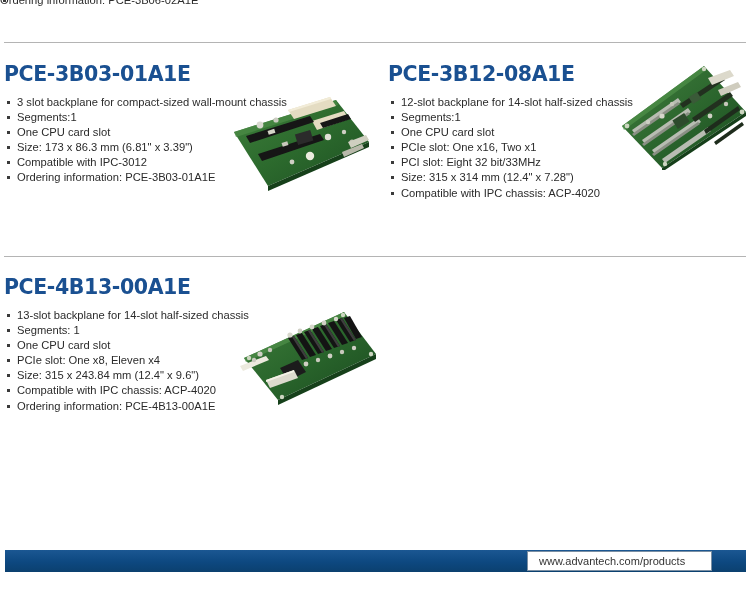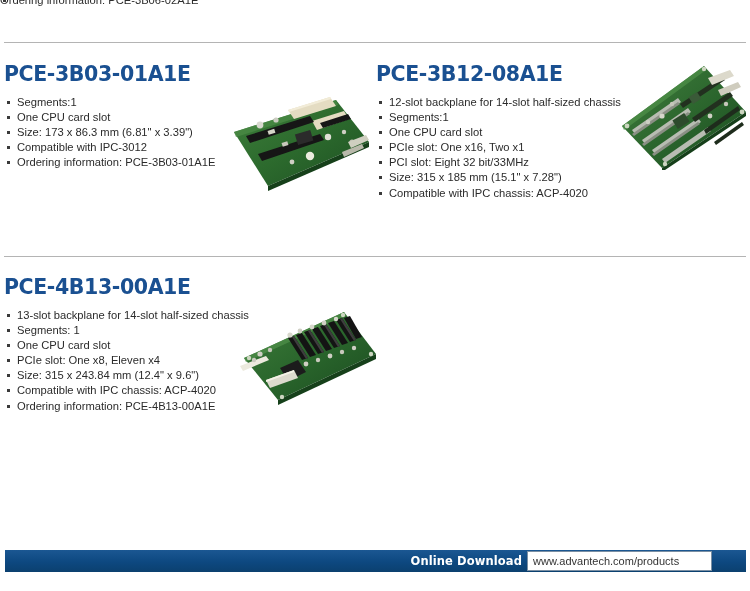--- a/index.html
+++ b/index.html
@@ -47,21 +47,21 @@
     background: #b4b4b4;
   }
   .divider.d1 { top: 42px; }
   .divider.d2 { top: 256px; }
 
   
   .product {
     position: absolute;
   }
   .product.p1 { left: 4px;   top: 62px;  width: 372px; }
-  .product.p2 { left: 376px; top: 62px;  width: 362px; }
+  .product.p2 { left: 388px; top: 62px;  width: 362px; }
   .product.p3 { left: 4px;   top: 275px; width: 372px; }
 
   .prod-title {
     font-family: "DejaVu Sans", "Liberation Sans", sans-serif;
     font-weight: bold;
     font-size: 20.5px;
     letter-spacing: -0.4px;
     color: #1a5091;
     margin: 0 0 9px 0;
     white-space: nowrap;
@@ -137,56 +137,57 @@
     color: #ffffff;
     font-size: 11.5px;
     font-weight: bold;
     font-family: "DejaVu Sans", "Liberation Sans", sans-serif;
     letter-spacing: 0.1px;
     white-space: nowrap;
   }
   .footer-label-wrap {
     position: absolute;
     left: 430px;
-    top: 550px;
+    top: 535px;
     width: 92px;
     height: 22px;
     text-decoration: underline;
   }
   .footer-input {
     position: absolute;
     left: 527px;
     top: 551px;
     width: 185px;
     height: 20px;
     background: #ffffff;
     border: 1px solid #7b8fa3;
     color: #333333;
     font-size: 11px;
     font-family: "Liberation Sans", "DejaVu Sans", sans-serif;
     line-height: 18px;
-    padding: 0 0 0 5px;
+    padding: 0 0 0 11px;
     outline: none;
   }
 </style>
 </head>
 <body>
 
 <div class="page">
 
   <div class="topcut">
     <div class="bullet-row">Ordering information: PCE-3B06-02A1E</div>
   </div>
 
   <div class="divider d1"></div>
   <div class="divider d2"></div>
 
   <div class="product p1">
     <h2 class="prod-title">PCE-3B03-01A1E</h2>
     <ul class="specs">
+      <li>3 slot backplane for compact-sized wall-mount chassis</li>
       <li>Segments:1</li>
       <li>One CPU card slot</li>
       <li>Size: 173 x 86.3 mm (6.81" x 3.39")</li>
       <li>Compatible with IPC-3012</li>
       <li>Ordering information: PCE-3B03-01A1E</li>
     </ul>
   </div>
 
   <div class="photo ph1">
     <svg viewBox="0 0 152 118" xmlns="http://www.w3.org/2000/svg">
@@ -230,21 +231,21 @@
   </div>
 
   <div class="product p2">
     <h2 class="prod-title">PCE-3B12-08A1E</h2>
     <ul class="specs">
       <li>12-slot backplane for 14-slot half-sized chassis</li>
       <li>Segments:1</li>
       <li>One CPU card slot</li>
       <li>PCIe slot: One x16, Two x1</li>
       <li>PCI slot: Eight 32 bit/33MHz</li>
-      <li>Size: 315 x 185 mm (15.1" x 7.28")</li>
+      <li>Size: 315 x 314 mm (12.4" x 7.28")</li>
       <li>Compatible with IPC chassis: ACP-4020</li>
     </ul>
   </div>
 
   <div class="photo ph2">
     <svg viewBox="0 0 132 108" xmlns="http://www.w3.org/2000/svg">
       <defs>
         <linearGradient id="g2" x1="0" y1="0" x2="1" y2="1">
           <stop offset="0" stop-color="#417f3e"></stop>
           <stop offset="0.55" stop-color="#2a642c"></stop>

